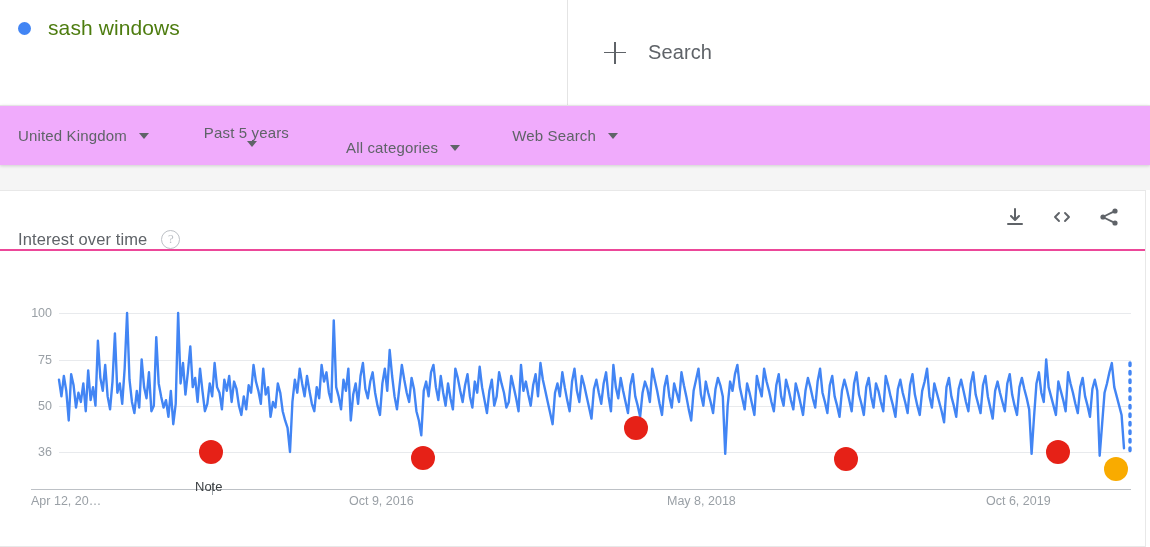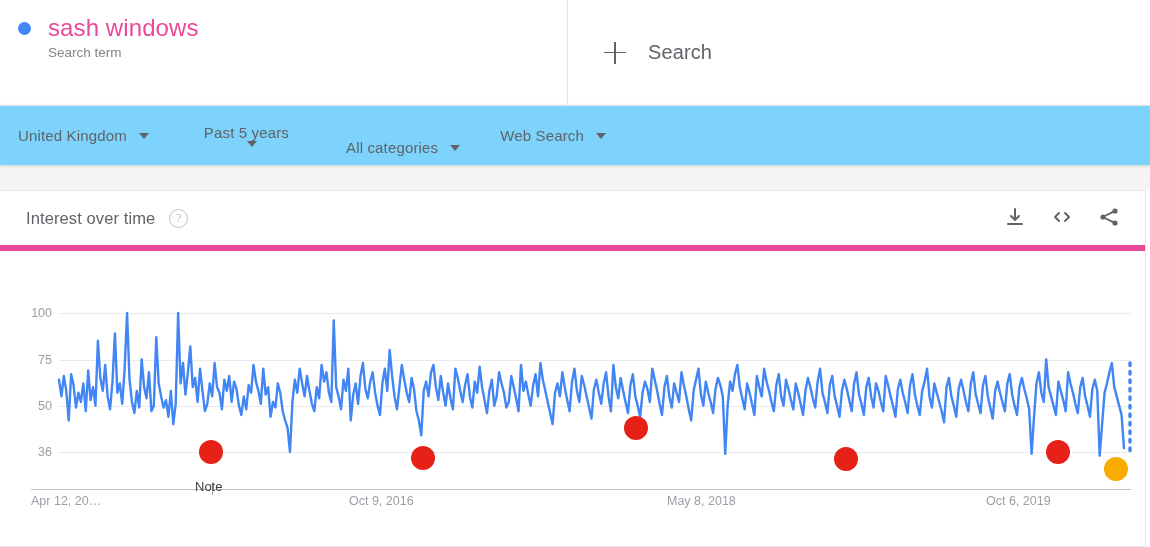--- a/index.html
+++ b/index.html
@@ -13,54 +13,54 @@
   #root { position: relative; width: 1150px; height: 547px; background: #fff; }
 
   
   .term-bar { position: absolute; left: 0; top: 0; width: 1150px; height: 105px;
               display: flex; background: #fff; }
   .term-cell { width: 568px; height: 105px; padding: 14px 0 0 18px;
                border-right: 1px solid #e4e4e4; position: relative; }
   .term-row { display: flex; align-items: flex-start; }
   .term-dot { width: 13px; height: 13px; border-radius: 50%; background: #4285f4;
               margin-top: 8px; margin-right: 17px; flex: none; }
-  .term-title { font-size: 24px; color: #ec4899; line-height: 28px; letter-spacing: .1px; }
+  .term-title { font-size: 21px; color: #4d7c0f; line-height: 28px; letter-spacing: .1px; }
   .term-sub { font-size: 13.5px; color: #80868b; margin-top: 2px; margin-left: 30px;
               line-height: 18px; }
   .compare-cell { flex: 1; height: 105px; display: flex; align-items: center;
                   padding-left: 36px; }
   .compare-inner { display: flex; align-items: center; cursor: pointer; }
   .plus-icon { width: 22px; height: 22px; position: relative; margin-right: 22px; }
   .plus-icon::before, .plus-icon::after { content: ""; position: absolute; background: #5f6368; }
   .plus-icon::before { left: 0; top: 10px; width: 22px; height: 1.6px; }
   .plus-icon::after { top: 0; left: 10px; height: 22px; width: 1.6px; }
   .compare-label { font-size: 20px; color: #5f6368; letter-spacing: .1px; }
 
   
   .filter-bar { position: absolute; left: 0; top: 105px; width: 1150px; height: 60px;
-                background: #7dd3fc; border-top: 1px solid #e4e4e4;
+                background: #f0abfc; border-top: 1px solid #e4e4e4;
                 box-shadow: 0 1px 3px rgba(0,0,0,.16); display: flex;
                 align-items: center; z-index: 3; }
   .filter { display: flex; align-items: center; cursor: pointer; }
   .filter-label { font-size: 15px; color: #5f6368; letter-spacing: .15px; }
   .caret { width: 0; height: 0; border-left: 5.5px solid transparent;
            border-right: 5.5px solid transparent; border-top: 6.5px solid #5f6368;
            margin-left: 12px; }
   .f0 { margin-left: 18px; } .f1 { margin-left: 55px; flex-direction: column; }
-  .f2 { margin-left: 57px; margin-top: 24px; } .f3 { margin-left: 40px; align-items: center; }
+  .f2 { margin-left: 57px; margin-top: 24px; } .f3 { margin-left: 52px; align-items: center; }
 
   
   .gutter { position: absolute; left: 0; top: 165px; width: 1150px; height: 25px;
             background: #f5f5f5; }
 
   
   .card { position: absolute; left: 0; top: 190px; width: 1146px; height: 357px;
           background: #fff; border: 1px solid #e8e8e8; border-left: none; }
-  .card-head { position: relative; height: 60px; border-bottom: 6px solid #ec4899;
-               display: flex; align-items: center; padding-left: 8px; }
+  .card-head { position: relative; height: 60px; border-bottom: 2px solid #ec4899;
+               display: flex; align-items: flex-end; }
   .card-title { font-size: 16.5px; color: #5f6368; margin-left: 18px; letter-spacing: .1px; }
   .help-icon { width: 19px; height: 19px; border: 1.4px solid #bdc1c6; border-radius: 50%;
                margin-left: 14px; color: #bdc1c6; font-size: 13px; line-height: 16px;
                text-align: center; font-family: "Liberation Serif", serif; }
   .head-actions { position: absolute; right: 24px; top: 14px; display: flex;
                   align-items: center; gap: 23px; }
   .act { width: 24px; height: 24px; cursor: pointer; }
 
   
   .plot { position: absolute; left: 12px; top: 251px; width: 1146px; height: 296px; }
@@ -81,21 +81,20 @@
 <div id="root">
 
   <div class="term-bar">
     <div class="term-cell">
       <div class="term-row">
         <div class="term-dot"></div>
         <div>
           <div class="term-title">sash windows</div>
         </div>
       </div>
-      <div class="term-sub">Search term</div>
     </div>
     <div class="compare-cell">
       <div class="compare-inner">
         <span class="plus-icon"></span>
         <span class="compare-label">Search</span>
       </div>
     </div>
   </div>
 
   <div class="filter-bar">

